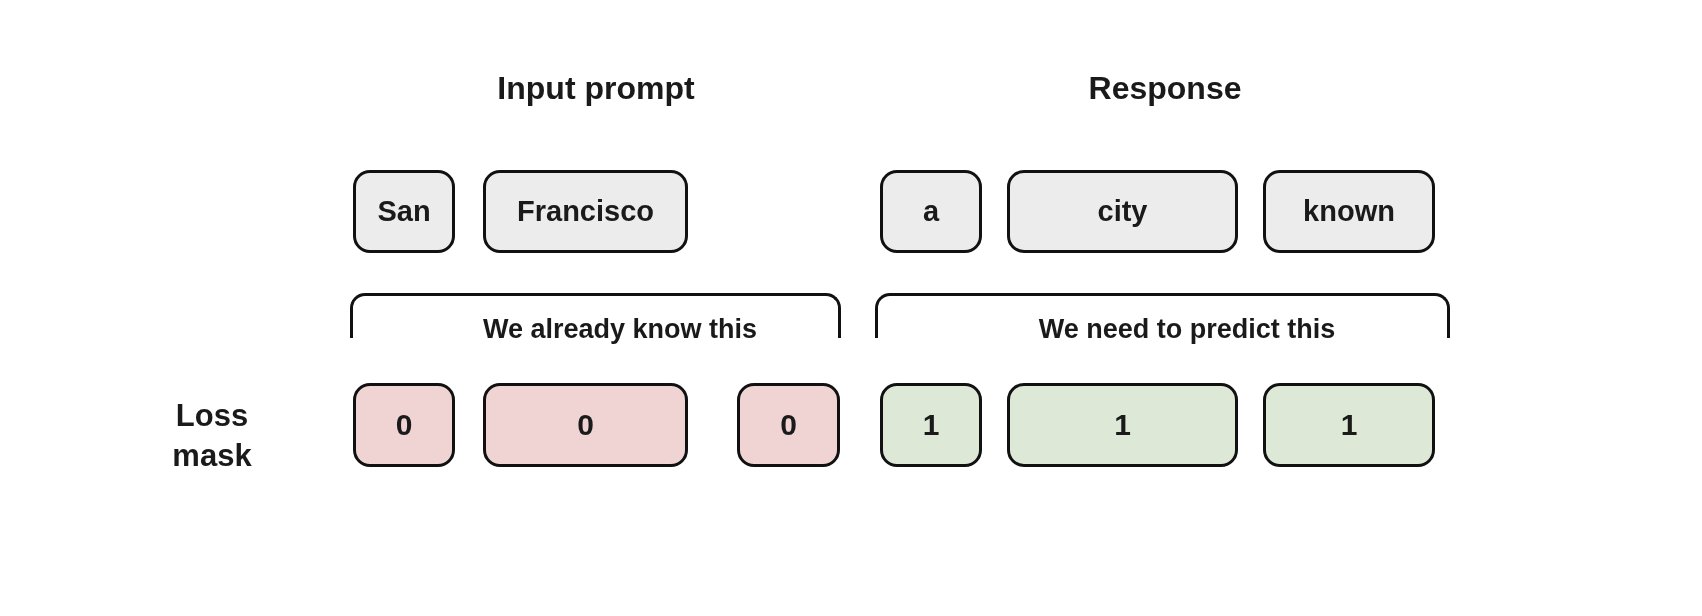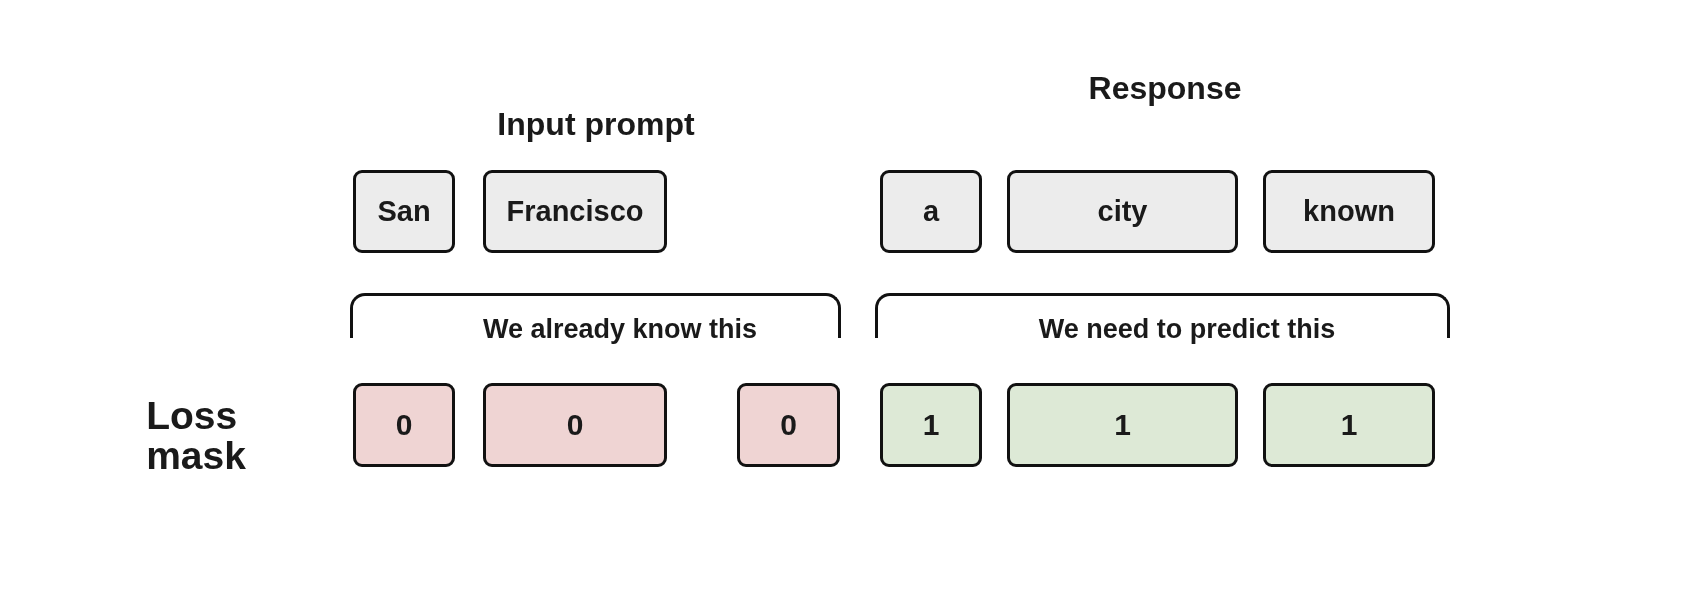--- a/index.html
+++ b/index.html
@@ -17,28 +17,28 @@
   }
   .section-title {
     position: absolute;
     top: 70px;
     transform: translateX(-50%);
     font-size: 32px;
     font-weight: 700;
     color: #1a1a1a;
     white-space: nowrap;
   }
-  .title-prompt   { left: 596px; margin-top: 36px; }
+  .title-prompt   { left: 596px; }
   .title-response { left: 1165px; }
 
   .box {
     position: absolute;
     box-sizing: border-box;
     border: 3px solid #111111;
-    border-radius: 9px;
+    border-radius: 17px;
     display: flex;
     align-items: center;
     justify-content: center;
     font-weight: 700;
     color: #1a1a1a;
   }
   .token-box {
     top: 170px;
     height: 83px;
     font-size: 29px;
@@ -47,21 +47,21 @@
   .mask-box {
     top: 383px;
     height: 84px;
     font-size: 30px;
   }
   .mask-zero { background: #efd4d3; }
   .mask-one  { background: #dde9d6; }
 
   
   .col-1 { left: 353px;  width: 102px; }
-  .col-2 { left: 483px;  width: 184px; }
+  .col-2 { left: 483px;  width: 205px; }
   .col-3 { left: 737px;  width: 103px; }
   .col-4 { left: 880px;  width: 102px; }
   .col-5 { left: 1007px; width: 231px; }
   .col-6 { left: 1263px; width: 172px; }
 
   .bracket {
     position: absolute;
     top: 293px;
     height: 45px;
     box-sizing: border-box;
@@ -81,28 +81,28 @@
     font-weight: 700;
     color: #1a1a1a;
     white-space: nowrap;
     margin-left: 24px;
   }
   .label-know    { left: 596px; }
   .label-predict { left: 1163px; }
 
   .row-label {
     position: absolute;
-    left: 196px;
+    left: 212px;
     top: 396px;
     transform: translateX(-50%);
-    font-size: 39px;
+    font-size: 31px;
     font-weight: 700;
     line-height: 40px;
     color: #1a1a1a;
-    text-align: left;
+    text-align: center;
     white-space: pre-line;
   }
 </style>
 </head>
 <body>
 
 <div class="canvas">
 
   <div class="section-title title-prompt">Input prompt</div>
   <div class="section-title title-response">Response</div>

